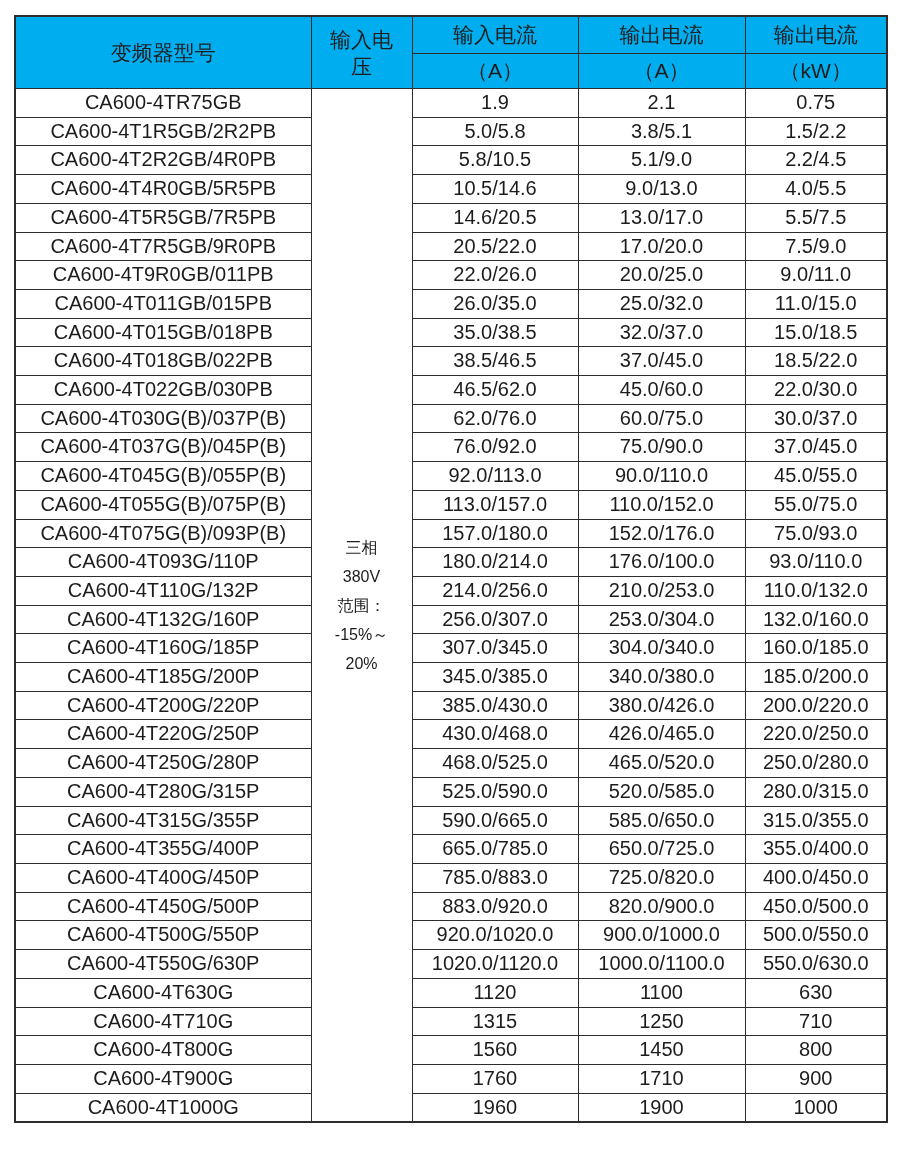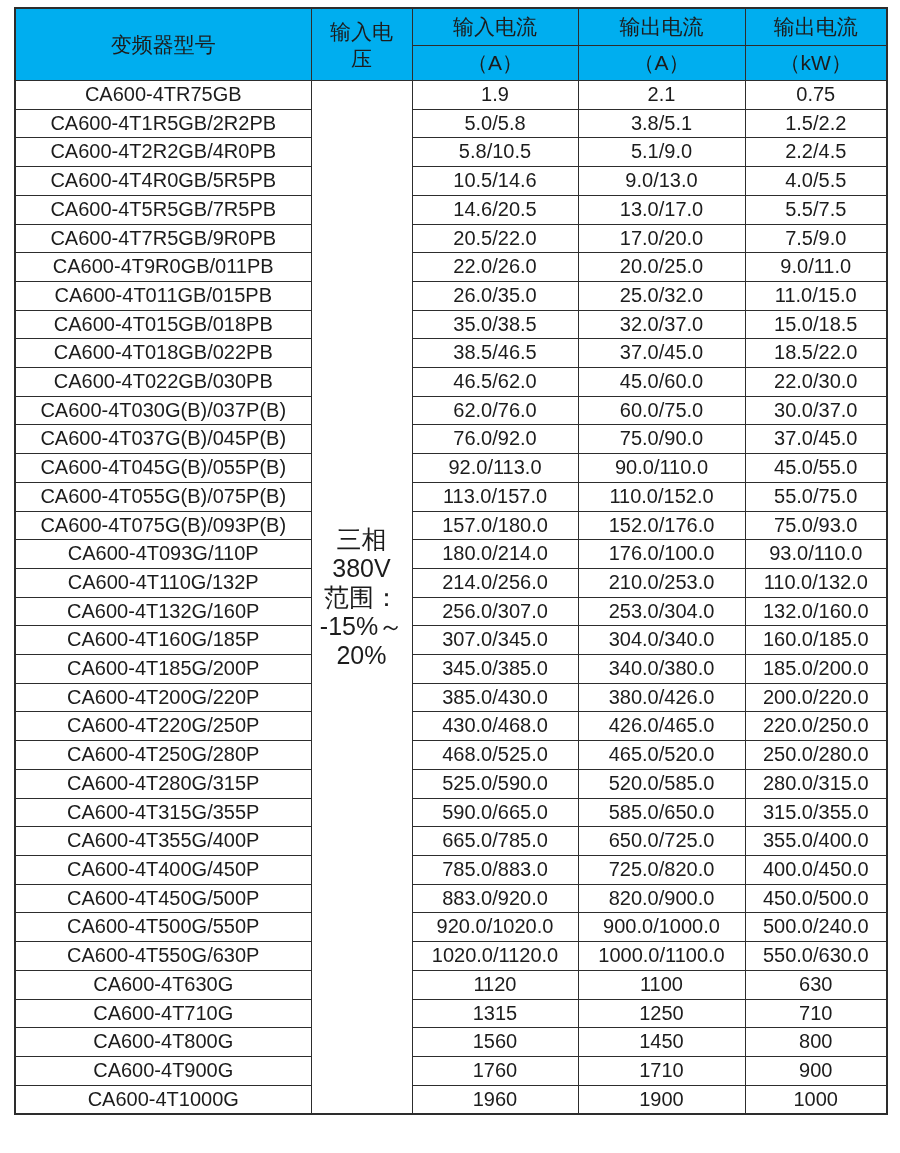--- a/index.html
+++ b/index.html
@@ -6,21 +6,21 @@
     margin: 0;
     padding: 0;
     background: #ffffff;
     width: 900px;
     font-family: "Liberation Sans", "DejaVu Sans", sans-serif;
   }
   .page {
     width: 900px;
     height: 1153px;
     box-sizing: border-box;
-    padding: 7px 14px 0 14px;
+    padding: 15px 14px 0 14px;
     background: #ffffff;
   }
   table.spec {
     border-collapse: collapse;
     table-layout: fixed;
     width: 872px;
     border: 2.5px solid var(--border-color, #2d2d2d);
   }
   table.spec th,
   table.spec td {
@@ -40,21 +40,21 @@
   }
   tr.hr1 th { height: 36px; }
   tr.hr2 th { height: 34px; }
   th.voltage-head .line { display: block; line-height: 27px; text-align: center; }
   tbody td {
     height: 27.7px;
     font-size: 20px;
     line-height: 27.7px;
   }
   td.voltage-cell {
-    font-size: 25px;
+    font-size: 16px;
     background: #ffffff;
   }
   td.voltage-cell .vline {
     display: block;
     line-height: 29px;
   }
 </style>
 </head>
 <body>
 
@@ -263,21 +263,21 @@
         <tr>
           <td>CA600-4T450G/500P</td>
           <td>883.0/920.0</td>
           <td>820.0/900.0</td>
           <td>450.0/500.0</td>
         </tr>
         <tr>
           <td>CA600-4T500G/550P</td>
           <td>920.0/1020.0</td>
           <td>900.0/1000.0</td>
-          <td>500.0/240.0</td>
+          <td>500.0/550.0</td>
         </tr>
         <tr>
           <td>CA600-4T550G/630P</td>
           <td>1020.0/1120.0</td>
           <td>1000.0/1100.0</td>
           <td>550.0/630.0</td>
         </tr>
         <tr>
           <td>CA600-4T630G</td>
           <td>1120</td>

